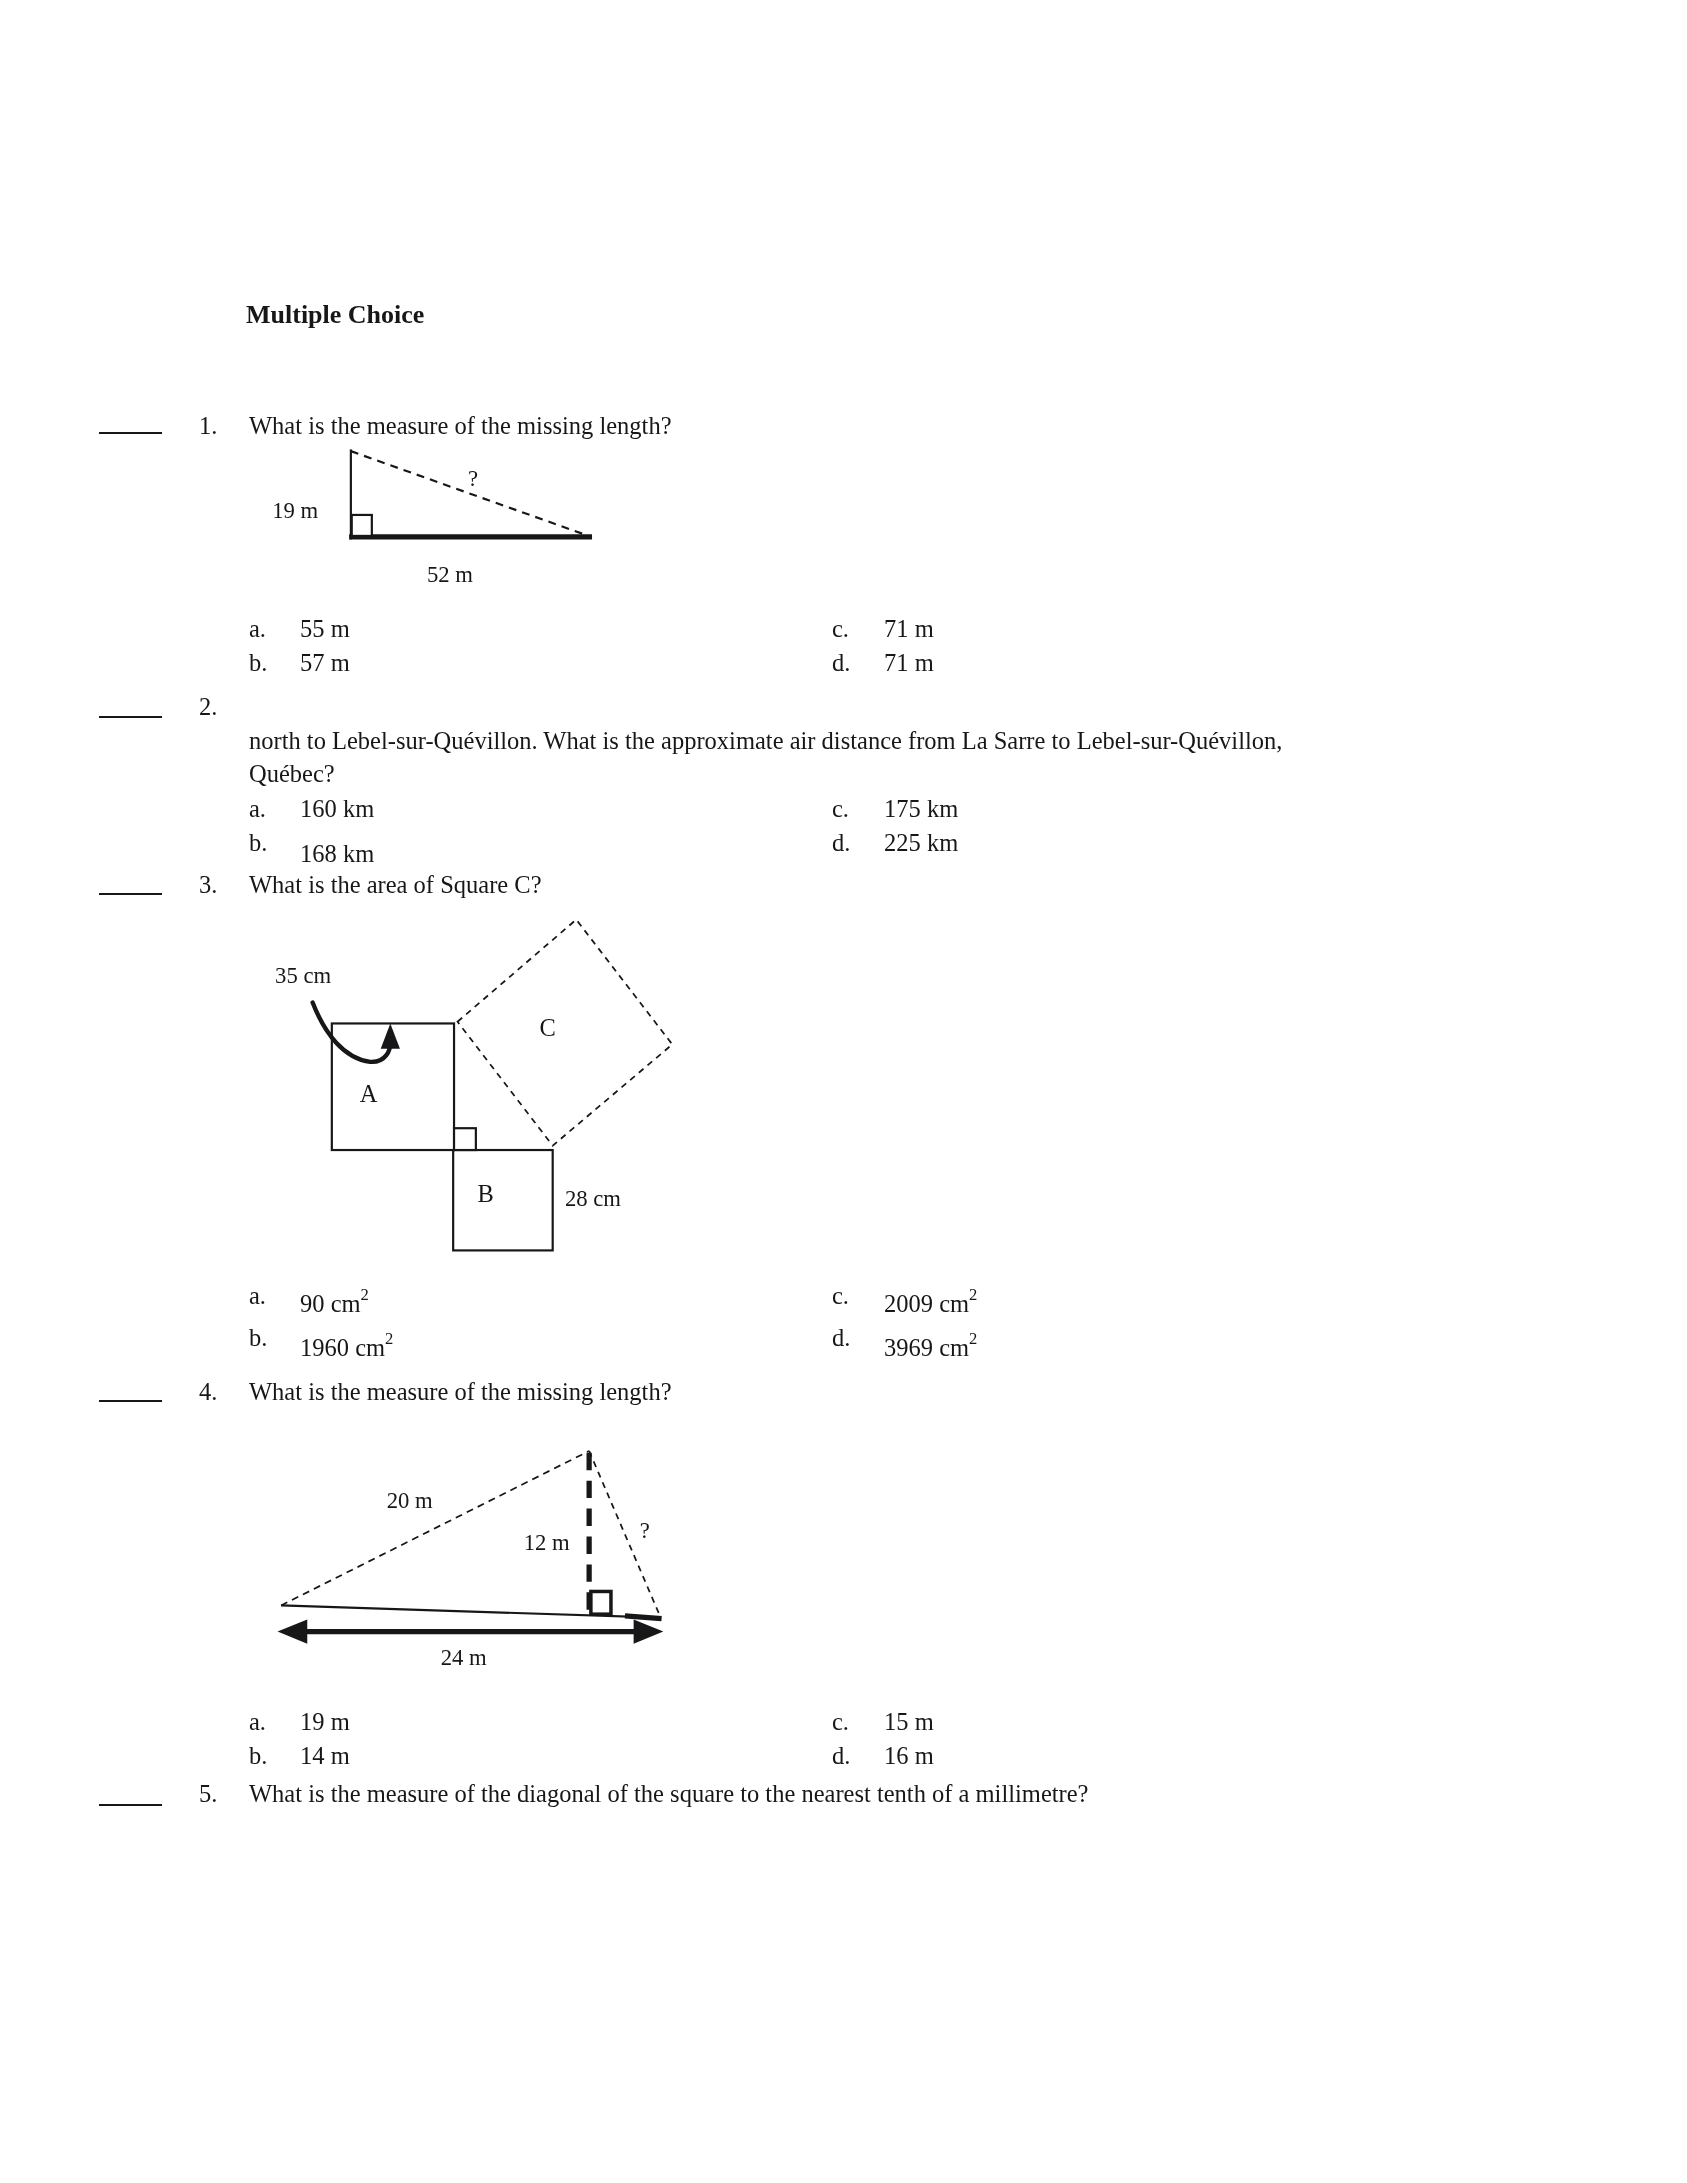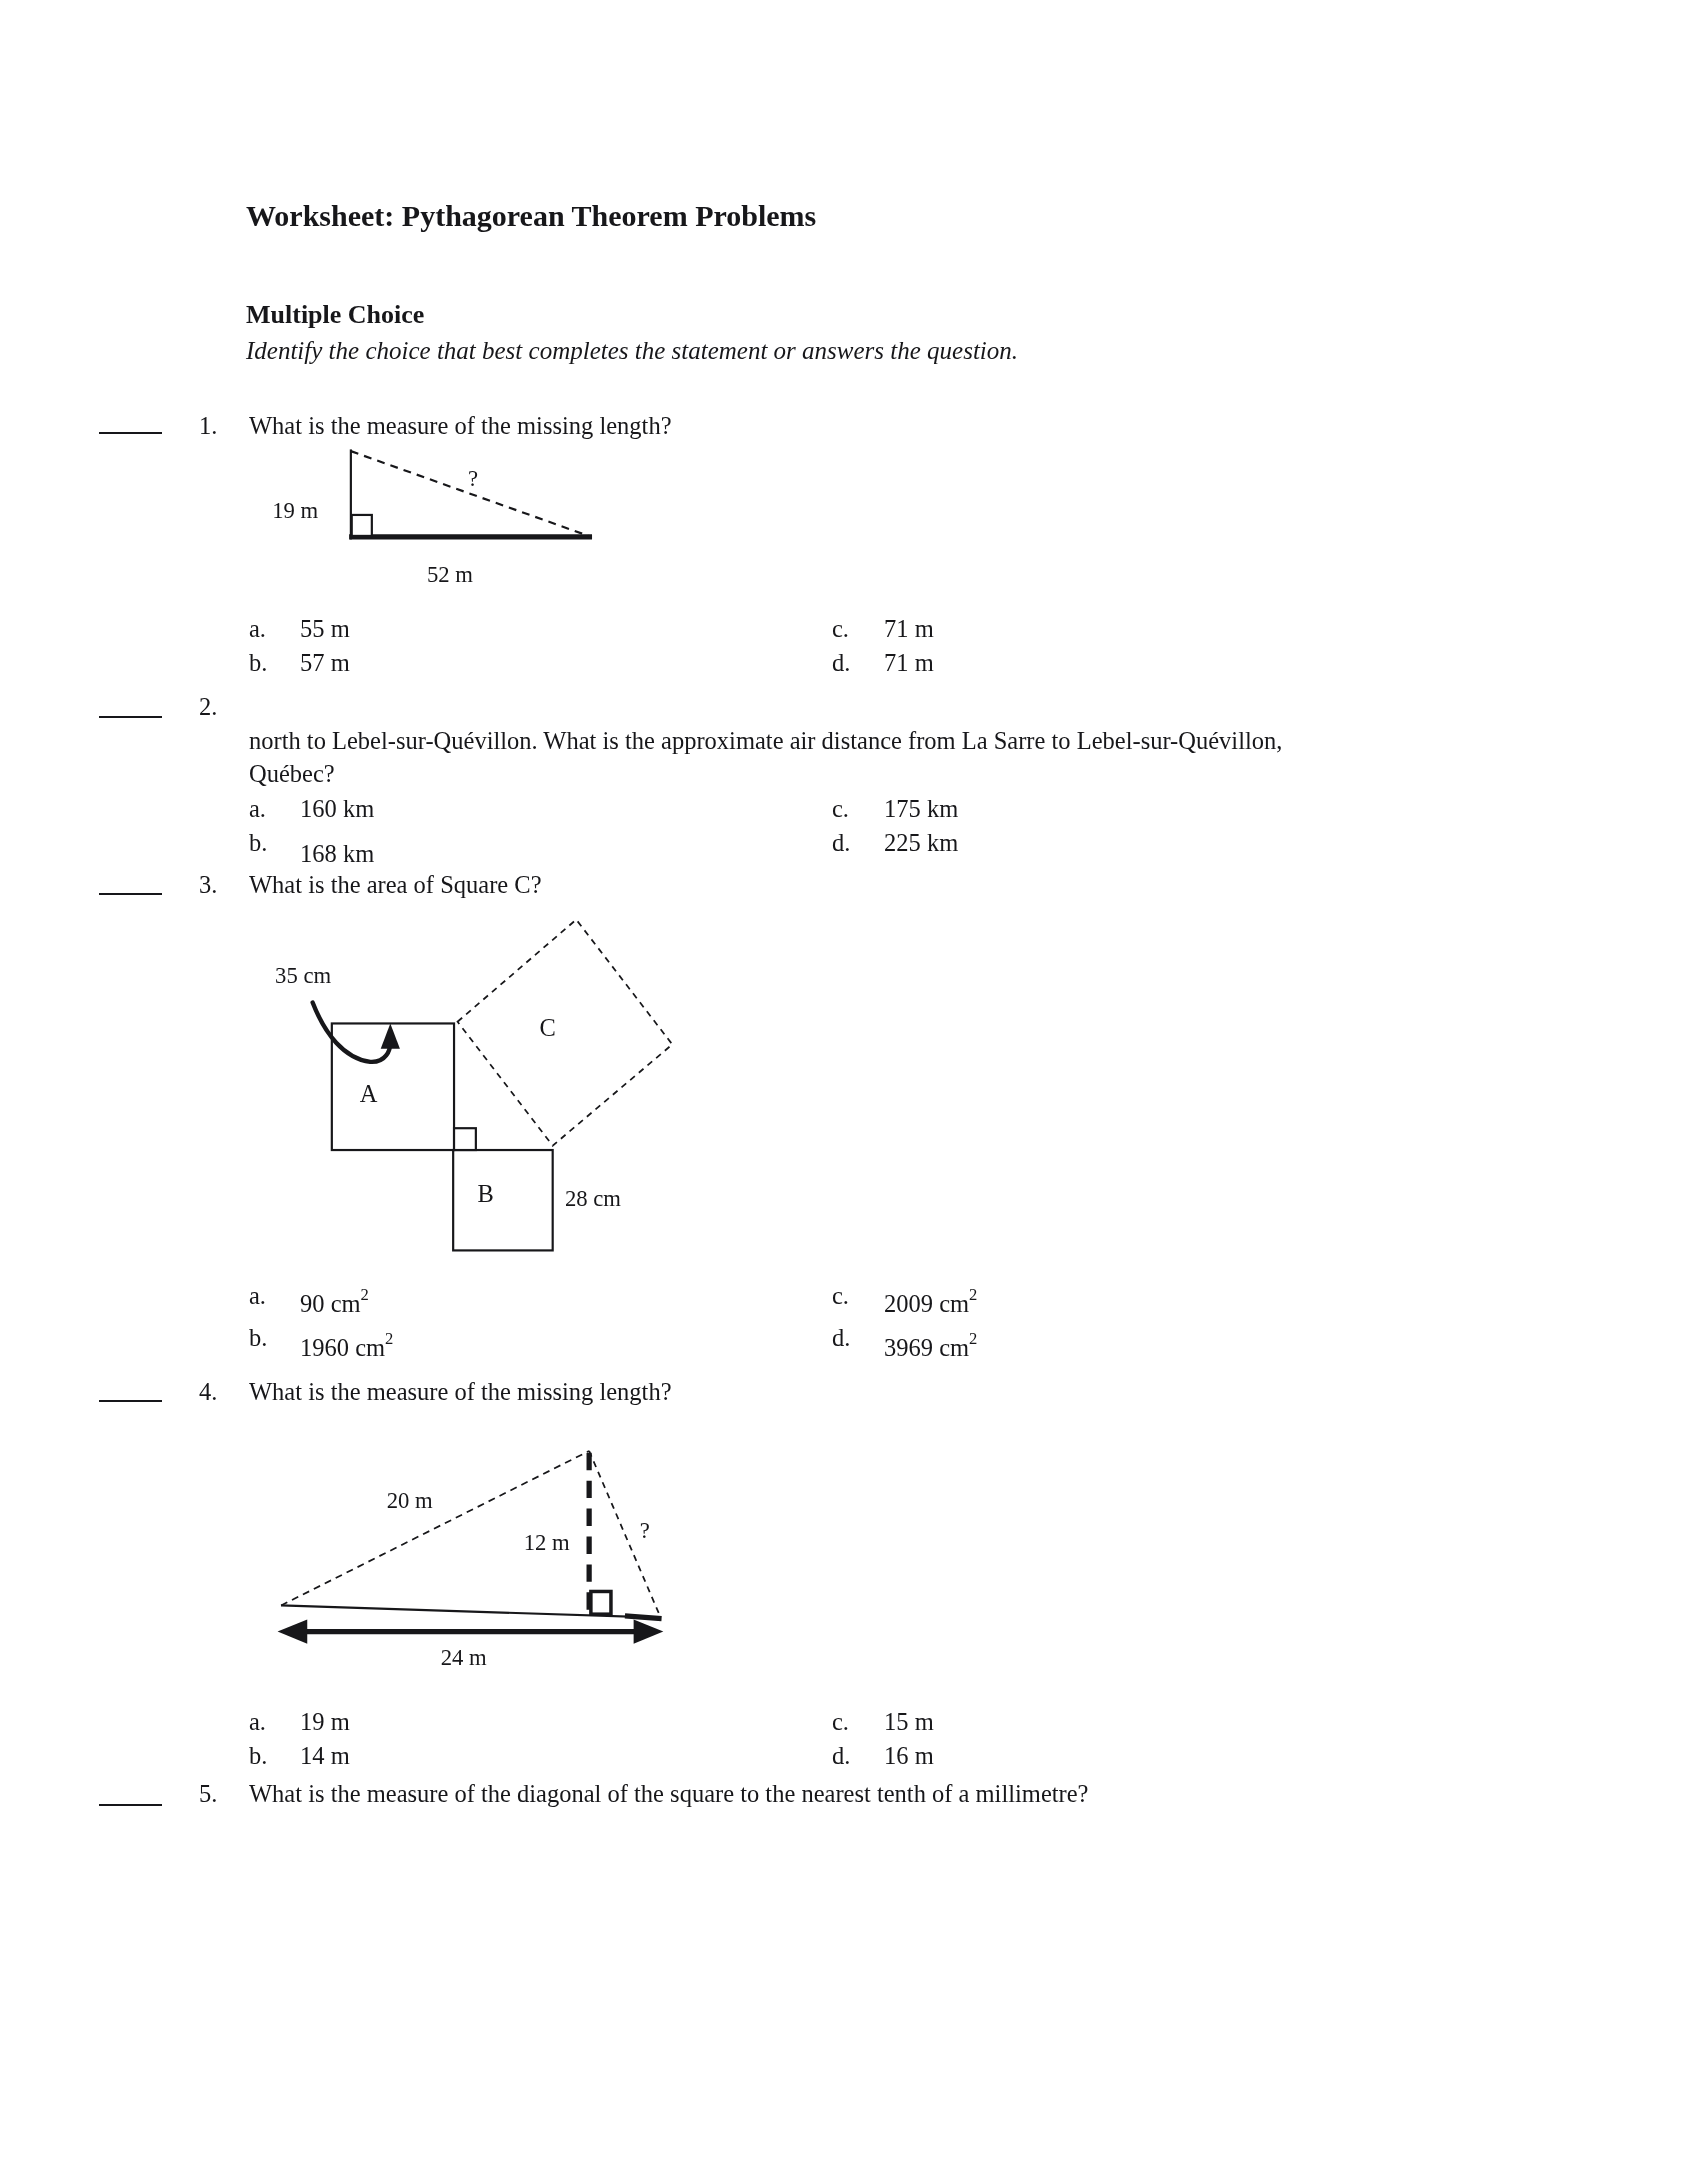--- a/index.html
+++ b/index.html
@@ -28,23 +28,21 @@
   svg{position:absolute;}
   svg text{font-family:"Liberation Serif", serif;font-size:26px;fill:#17171a;}
   svg .sqlabel{font-size:28px;}
   .ink{stroke:#17171a;}
 </style>
 </head>
 <body>
 
 <div class="page">
 
-  <div class="abs title" style="left:246px;top:199px;">Worksheet: Pythagorean Theorem Problems</div>
   <div class="abs mc-head" style="left:246px;top:300px;">Multiple Choice</div>
-  <div class="abs mc-instr" style="left:246px;top:337px;">Identify the choice that best completes the statement or answers the question.</div>
 
   <div class="abs blank" style="left:99px;top:432px;"></div>
   <div class="abs qnum" style="left:199px;top:412px;">1.</div>
   <div class="abs qtext" style="left:249px;top:412px;">What is the measure of the missing length?</div>
 
   <svg style="left:253px;top:437px;" width="367" height="162" viewBox="290 500 420 185">
     <line x1="402" y1="514" x2="402" y2="617" class="ink" stroke-width="2.5"></line>
     <line x1="400" y1="614" x2="678" y2="614" class="ink" stroke-width="6"></line>
     <line x1="402" y1="516" x2="674" y2="613" class="ink" stroke-width="2.5" stroke-dasharray="9 7"></line>
     <rect x="403" y="589" width="23" height="24" fill="#ffffff" class="ink" stroke-width="2.5"></rect>

